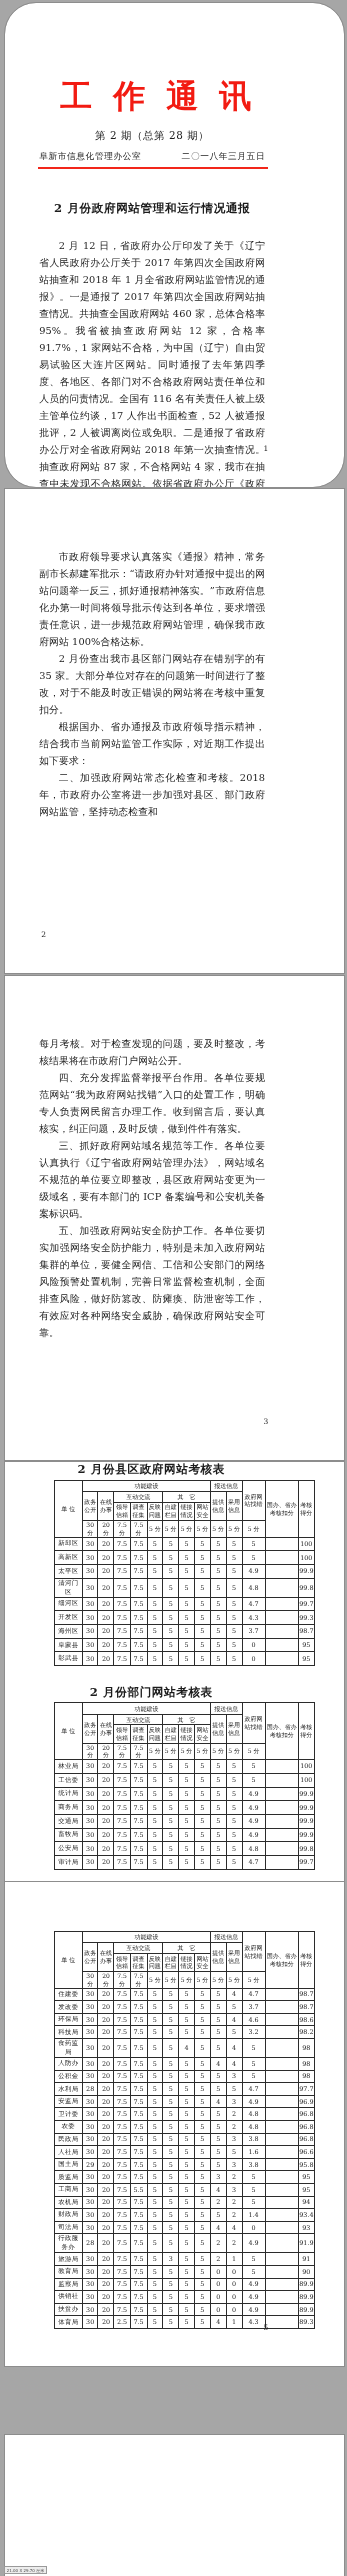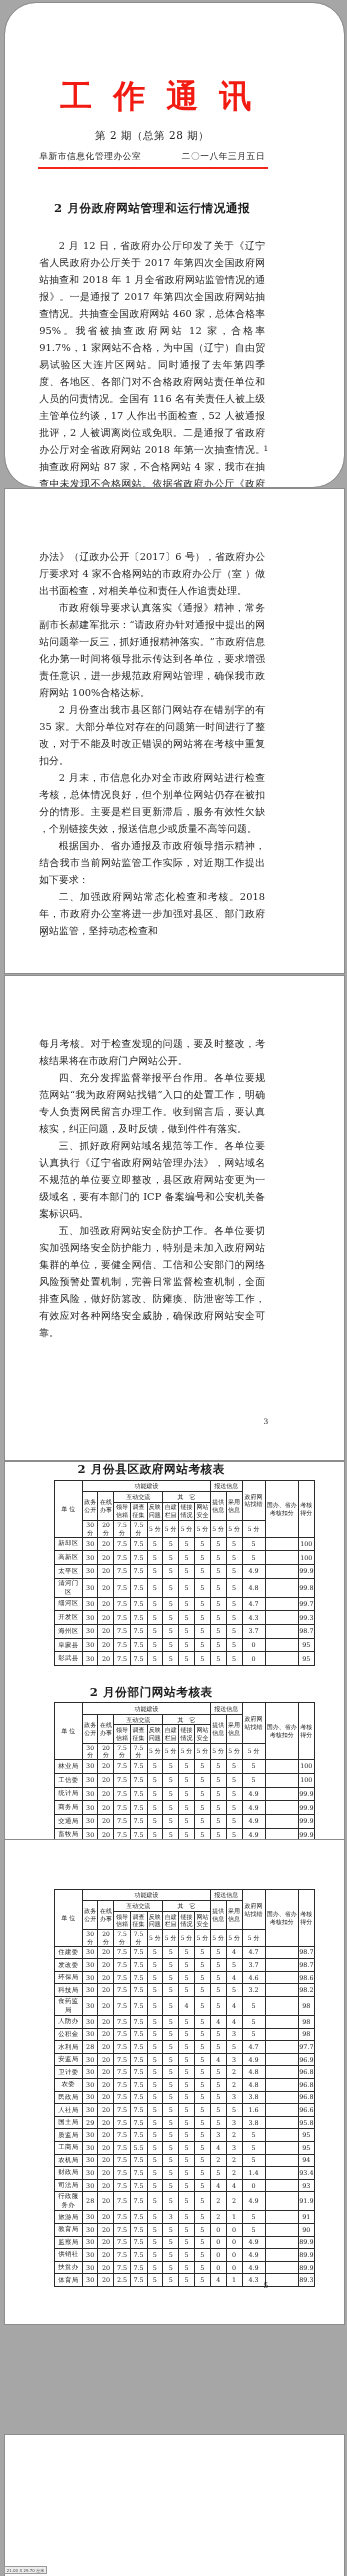--- a/index.html
+++ b/index.html
@@ -12,21 +12,21 @@
   }
   .stage{position:absolute;top:0;left:0;width:347px;height:2576px;}
   .page{
     position:absolute;left:5.2px;width:339px;height:484px;
     background:#ffffff;outline:0.6px solid #8d8d8d;
   }
   #page-1{top:2.9px;border-radius:31px;}
   #page-2{top:489px;}
   #page-3{top:976px;}
   #page-4{top:1462px;}
-  #page-5{top:1840px;}
+  #page-5{top:1882px;}
   #page-6{top:2435px;height:141px;}
 
   
   .masthead{margin:76px 0 0 34px;width:226px;text-align:center;}
   .mast-title{
     font-size:32px;font-weight:bold;color:#f21b12;
     letter-spacing:21px;text-indent:21px;line-height:35px;white-space:nowrap;
   }
   .mast-issue{margin-top:15px;font-size:10.4px;letter-spacing:0.6px;}
   .mast-orgline{
@@ -108,24 +108,22 @@
     <div class="mast-rule"></div>
     <div class="article-title">2 月份政府网站管理和运行情况通报</div>
     <div class="textblock tb-p1">
         <p class="para">2 月 12 日，省政府办公厅印发了关于《辽宁省人民政府办公厅关于 2017 年第四次全国政府网站抽查和 2018 年 1 月全省政府网站监管情况的通报》。一是通报了 2017 年第四次全国政府网站抽查情况。共抽查全国政府网站 460 家，总体合格率 95%。我省被抽查政府网站 12 家，合格率 91.7%，1 家网站不合格，为中国（辽宁）自由贸易试验区大连片区网站。同时通报了去年第四季度、各地区、各部门对不合格政府网站责任单位和人员的问责情况。全国有 116 名有关责任人被上级主管单位约谈，17 人作出书面检查，52 人被通报批评，2 人被调离岗位或免职。二是通报了省政府办公厅对全省政府网站 2018 年第一次抽查情况。抽查政府网站 87 家，不合格网站 4 家，我市在抽查中未发现不合格网站。依据省政府办公厅《政府网站抽查不合格网站责任追究</p>
       </div>
     <div class="pagenum pn-right">1</div>
   </div>
 
   <div class="page" id="page-2">
     <div class="textblock tb-top">
-        <p class="para cont">办法》（辽政办公开〔2017〕6 号），省政府办公厅要求对 4 家不合格网站的市政府办公厅（室 ）做出书面检查，对相关单位和责任人作追责处理。</p>
         <p class="para">市政府领导要求认真落实《通报》精神，常务副市长郝建军批示：“请政府办针对通报中提出的网站问题举一反三，抓好通报精神落实。”市政府信息化办第一时间将领导批示传达到各单位，要求增强责任意识，进一步规范政府网站管理，确保我市政府网站 100%合格达标。</p>
         <p class="para">2 月份查出我市县区部门网站存在错别字的有 35 家。大部分单位对存在的问题第一时间进行了整改，对于不能及时改正错误的网站将在考核中重复扣分。</p>
-        <p class="para">2 月末，市信息化办对全市政府网站进行检查考核，总体情况良好，但个别单位网站仍存在被扣分的情形。主要是栏目更新滞后，服务有效性欠缺 ，个别链接失效，报送信息少或质量不高等问题。</p>
         <p class="para">根据国办、省办通报及市政府领导指示精神，结合我市当前网站监管工作实际，对近期工作提出如下要求：</p>
         <p class="para">二、加强政府网站常态化检查和考核。2018 年，市政府办公室将进一步加强对县区、部门政府网站监管，坚持动态检查和</p>
       </div>
     <div class="pagenum pn-left">2</div>
   </div>
 
   <div class="page" id="page-3">
     <div class="textblock tb-top">
         <p class="para cont">每月考核。对于检查发现的问题，要及时整改，考核结果将在市政府门户网站公开。</p>
         <p class="para">四、充分发挥监督举报平台作用。各单位要规范网站“我为政府网站找错”入口的处置工作，明确专人负责网民留言办理工作。收到留言后，要认真核实，纠正问题，及时反馈，做到件件有落实。</p>

